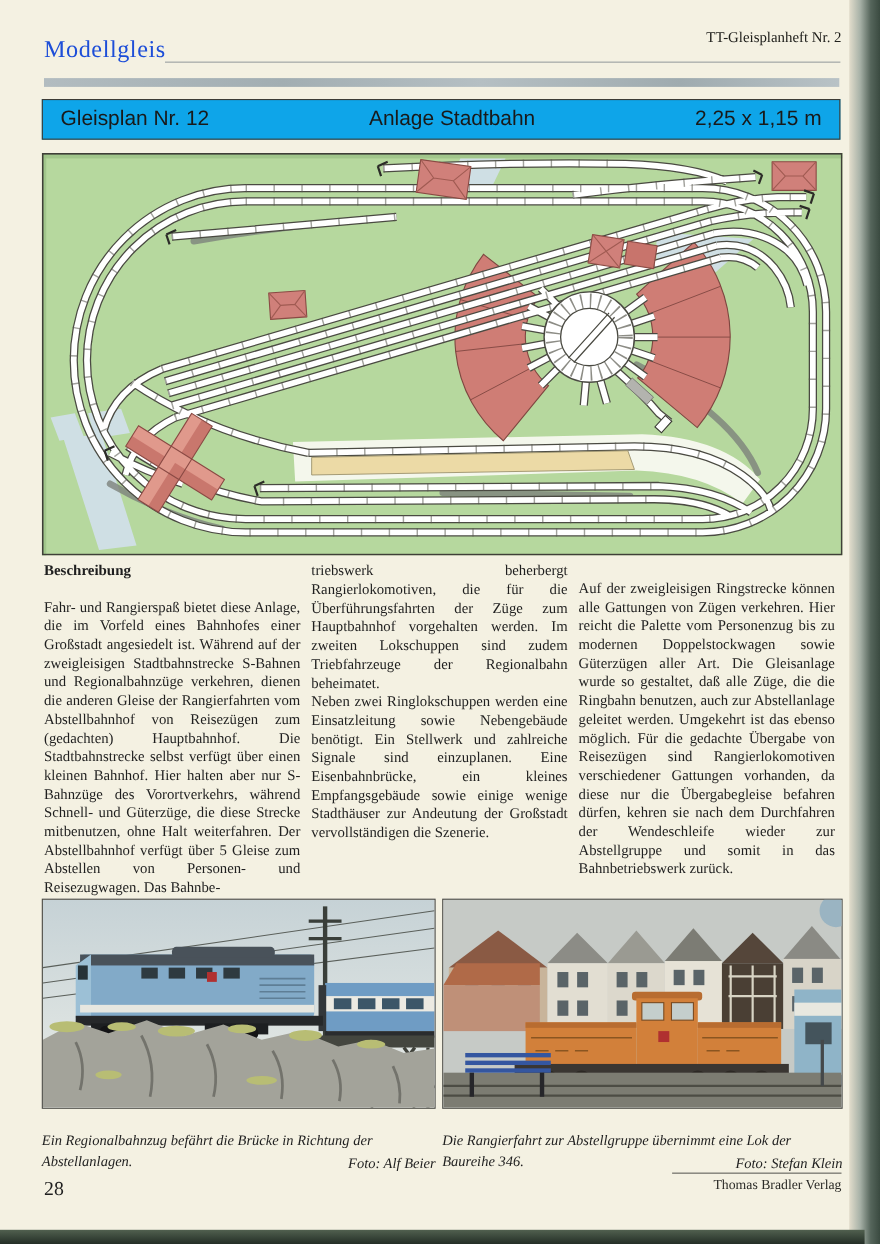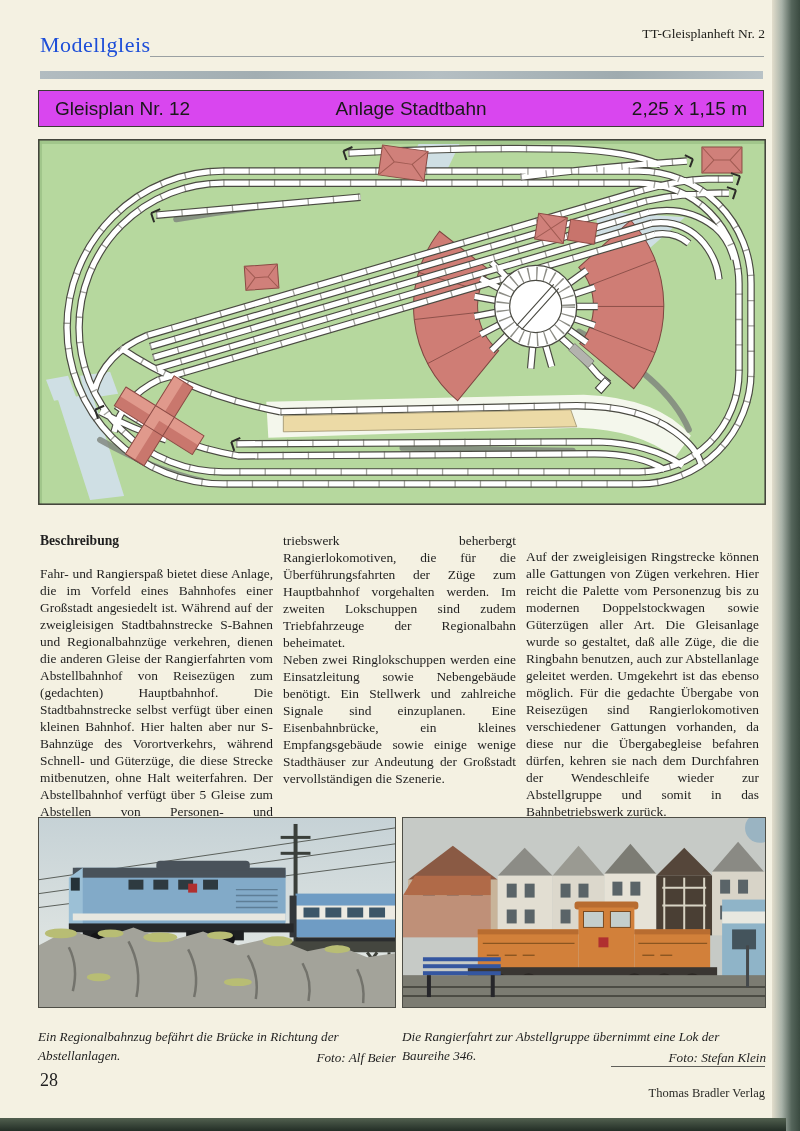--- a/index.html
+++ b/index.html
@@ -9,46 +9,46 @@
   
   .mag-title{left:40px;top:32px;font-size:22px;letter-spacing:.5px;color:#1d4ed8;}
   .header-rule{left:150px;top:56px;width:614px;border-top:1.3px solid #9aa0a2;height:0;}
   .issue{top:26px;right:35px;font-size:13.5px;color:#20201c;}
   .header-bar{left:40px;top:71px;width:723px;height:8px;
      background:linear-gradient(90deg,#b2bcc0,#a2aeb2 30%,#b5bfc3 55%,#9fabaf 80%,#b8c2c6);}
   
   .title-box{left:38px;top:90px;width:726px;height:37px;border:1.6px solid #3c3c36;
      box-sizing:border-box;display:flex;align-items:center;justify-content:space-between;
      padding:0 16px;font-family:"Liberation Sans","DejaVu Sans",sans-serif;
-     font-size:19px;color:#191919;background:#d946ef;}
+     font-size:19px;color:#191919;background:#0ea5e9;}
   
   .plan{left:38px;top:139px;width:728px;height:366px;}
   .plan svg{display:block;width:100%;height:100%;}
   
-  .cols{left:40px;top:532px;width:726px;display:flex;gap:10px;
+  .cols{left:40px;top:510px;width:726px;display:flex;gap:10px;
         font-size:13.4px;line-height:17px;text-align:justify;}
   .col{width:233px;}
   .col h4{font-size:13.6px;margin:0;font-weight:bold;}
   .col p{margin:16px 0 0 0;}
   .col .p-top{margin-top:0;}
   .col h4.mid{margin:18px 0 10px 0;}
   
   .photo{border:1px solid #4e4e46;box-sizing:border-box;background:#ccc;}
   .photo svg{display:block;width:100%;height:100%;}
   .photo-l{left:38px;top:817px;width:358px;height:191px;}
   .photo-r{left:402px;top:817px;width:364px;height:191px;}
   
   .caption{font-style:italic;font-size:13.2px;line-height:1.45;top:1014px;height:42px;}
   .cap-l{left:38px;width:358px;}
   .cap-r{left:402px;width:364px;}
   .caption .credit{position:absolute;right:0;bottom:2px;font-style:italic;}
   
   .page-num{left:40px;top:1070px;font-size:18px;}
   .publisher{right:35px;top:1066px;width:154px;border-top:1px solid #60605a;
-             padding-top:19px;text-align:right;font-size:12.5px;color:#2a2a26;}
+             padding-top:3px;text-align:right;font-size:12.5px;color:#2a2a26;}
   
   .edge-right{right:0;top:0;width:28px;height:1131px;
      background:linear-gradient(90deg,#e2ddcc 0%,#a8b2a8 35%,#55655b 70%,#3a4a40 100%);}
   .edge-bottom{left:0;bottom:0;width:786px;height:13px;
      background:linear-gradient(180deg,#51604f,#232e26);}
 </style>
 </head>
 <body>
 
 <span class="abs mag-title">Modellgleis</span>

